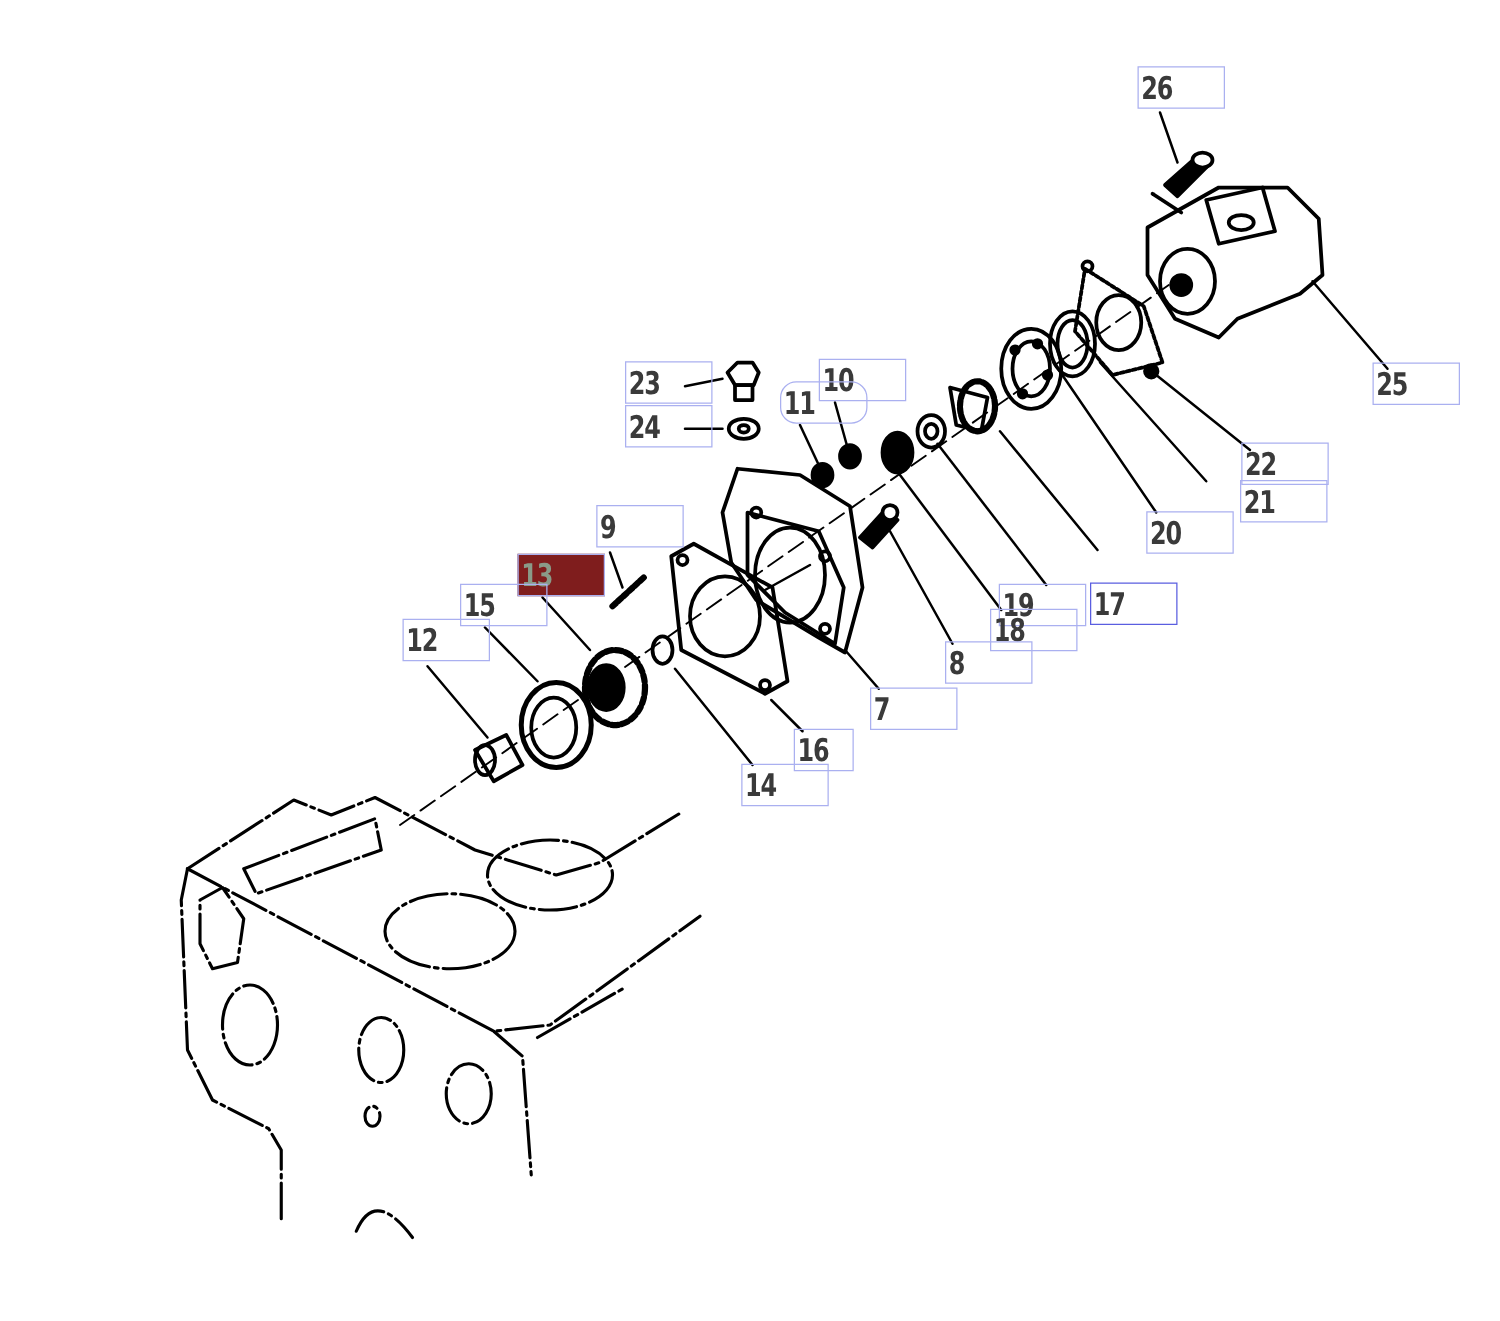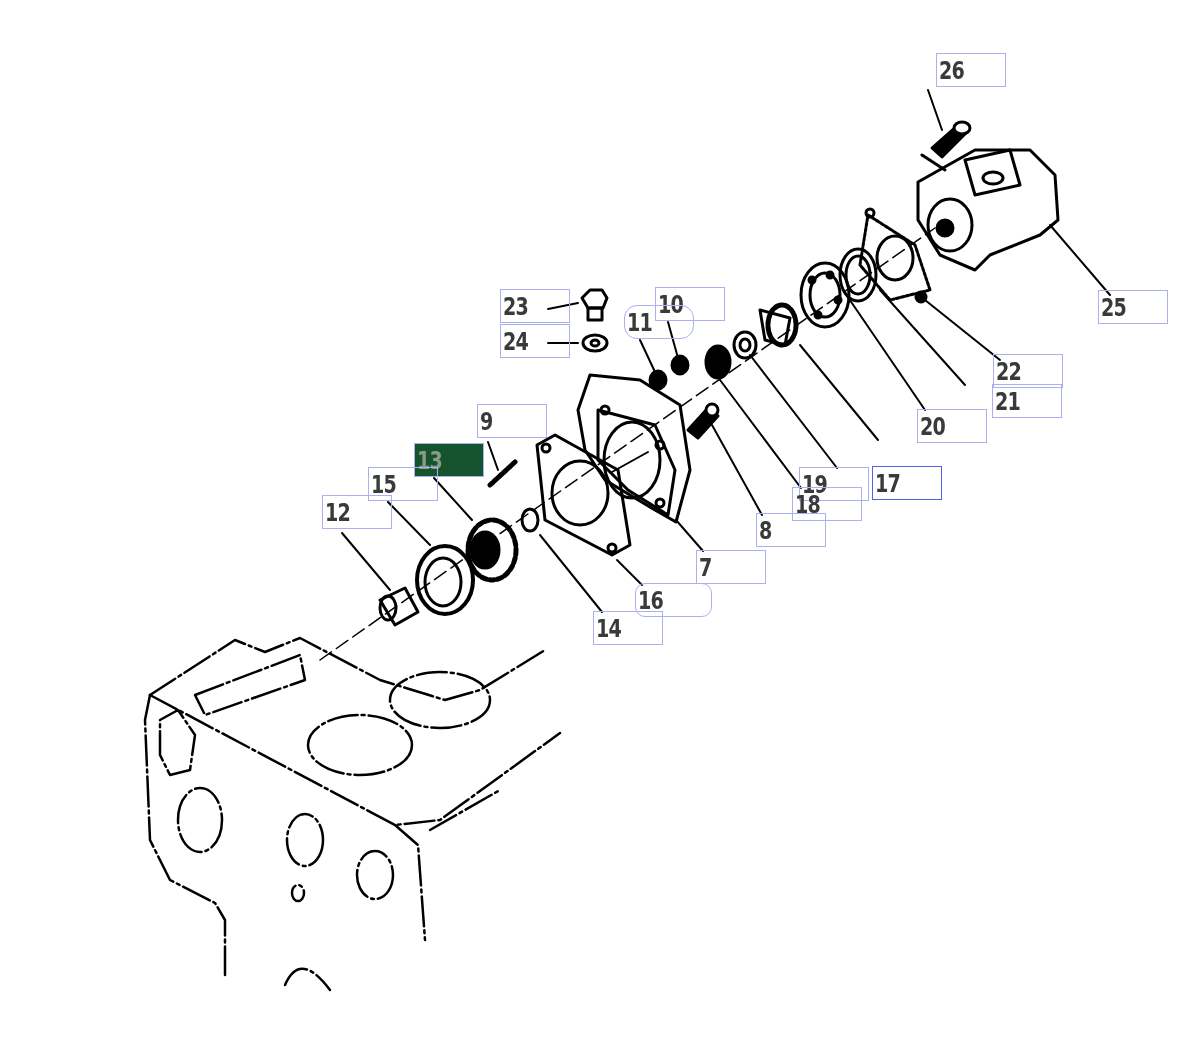--- a/index.html
+++ b/index.html
@@ -1,21 +1,21 @@
 <!DOCTYPE html>
 <html><head>
 <meta charset="utf-8">
 <style>
   html,body{margin:0;padding:0;background:#fff;}
   body{width:1200px;height:1057px;position:relative;overflow:hidden;font-family:"DejaVu Sans",sans-serif;}
   #diagram{position:absolute;left:0;top:0;width:1200px;height:1057px;}
   .callout{position:absolute;box-sizing:border-box;border:1px solid #aab0f0;background:transparent;
     color:#3a3a3a;font-family:"DejaVu Sans Condensed","DejaVu Sans",sans-serif;font-weight:bold;
     font-size:25px;line-height:30px;padding:2px 0 0 2px;letter-spacing:-1px;cursor:pointer;}
-  .callout.active{background:#14532d;color:#8a9a88;}
+  .callout.active{background:#7f1d1d;color:#8a9a88;}
   .callout.focused{border-color:#5a5ee0;margin-top:28px;}
   .callout span{display:inline-block;transform:scaleX(0.85);transform-origin:left center;}
 </style>
 </head>
 <body>
 
 <svg id="diagram" viewBox="0 0 1200 1057" xmlns="http://www.w3.org/2000/svg" fill="none" stroke="#000" stroke-width="3" stroke-linecap="round" stroke-linejoin="round">
 
   <g stroke-width="2">
     <line x1="928" y1="90" x2="942" y2="130"></line>
@@ -166,33 +166,33 @@
     <ellipse cx="200" cy="820" rx="22" ry="32"></ellipse>
     <ellipse cx="305" cy="840" rx="18" ry="26"></ellipse>
     <ellipse cx="375" cy="875" rx="18" ry="24"></ellipse>
     <ellipse cx="298" cy="893" rx="6" ry="8"></ellipse>
     <path d="M285 985 Q300 950 330 990"></path>
     <path d="M160 720 L178 710 L195 735 L190 770 L170 775 L160 755 Z"></path>
   </g>
 </svg>
 
 <div id="callouts">
-    <div class="callout" style="left: 910px; top: 53px; width: 70px; height: 34px; margin-left: 26px;"><span>26</span></div>
+    <div class="callout" style="left: 910px; top: 53px; width: 70px; height: 34px;"><span>26</span></div>
     <div class="callout" style="left: 1098px; top: 290px; width: 70px; height: 34px;"><span>25</span></div>
     <div class="callout" style="left: 500px; top: 289px; width: 70px; height: 34px;"><span>23</span></div>
     <div class="callout" style="left: 500px; top: 324px; width: 70px; height: 34px;"><span>24</span></div>
     <div class="callout" style="left: 655px; top: 287px; width: 70px; height: 34px;"><span>10</span></div>
     <div class="callout" style="left: 624px; top: 305px; width: 70px; height: 34px; border-radius: 13px;"><span>11</span></div>
     <div class="callout" style="left: 993px; top: 354px; width: 70px; height: 34px;"><span>22</span></div>
     <div class="callout" style="left: 992px; top: 384px; width: 70px; height: 34px;"><span>21</span></div>
     <div class="callout" style="left: 917px; top: 409px; width: 70px; height: 34px;"><span>20</span></div>
     <div class="callout focused" style="left: 872px; top: 438px; width: 70px; height: 34px;"><span>17</span></div>
     <div class="callout" style="left: 799px; top: 467px; width: 70px; height: 34px;"><span>19</span></div>
     <div class="callout" style="left: 792px; top: 487px; width: 70px; height: 34px;"><span>18</span></div>
     <div class="callout" style="left: 756px; top: 513px; width: 70px; height: 34px;"><span>8</span></div>
     <div class="callout" style="left: 696px; top: 550px; width: 70px; height: 34px;"><span>7</span></div>
-    <div class="callout" style="left: 635px; top: 583px; width: 77px; height: 34px; border-radius: 10px;"><span>16</span></div>
+    <div class="callout" style="left: 635px; top: 583px; width: 48px; height: 34px;"><span>16</span></div>
     <div class="callout" style="left: 593px; top: 611px; width: 70px; height: 34px;"><span>14</span></div>
     <div class="callout" style="left: 477px; top: 404px; width: 70px; height: 34px;"><span>9</span></div>
     <div class="callout active" style="left: 414px; top: 443px; width: 70px; height: 34px;"><span>13</span></div>
     <div class="callout" style="left: 368px; top: 467px; width: 70px; height: 34px;"><span>15</span></div>
     <div class="callout" style="left: 322px; top: 495px; width: 70px; height: 34px;"><span>12</span></div>
   </div>
 
 </body></html>

